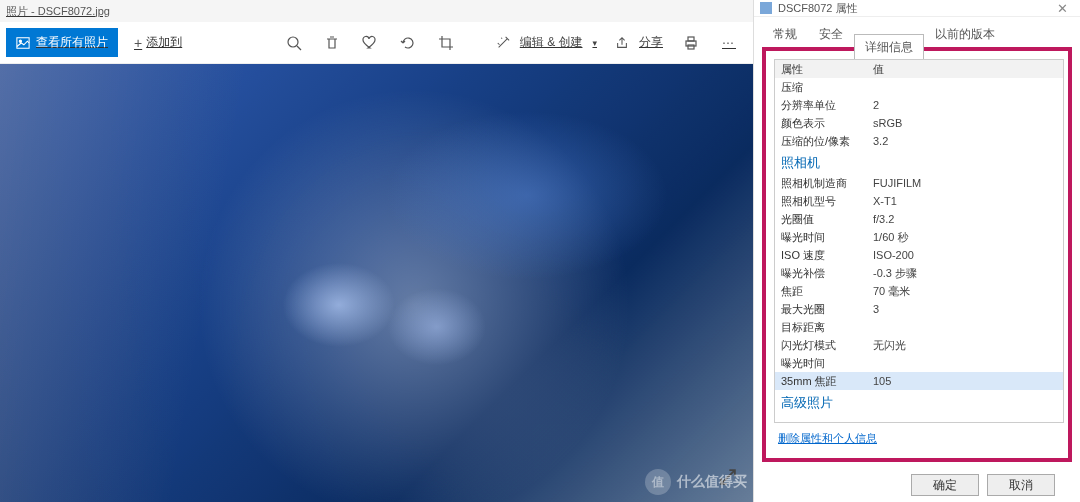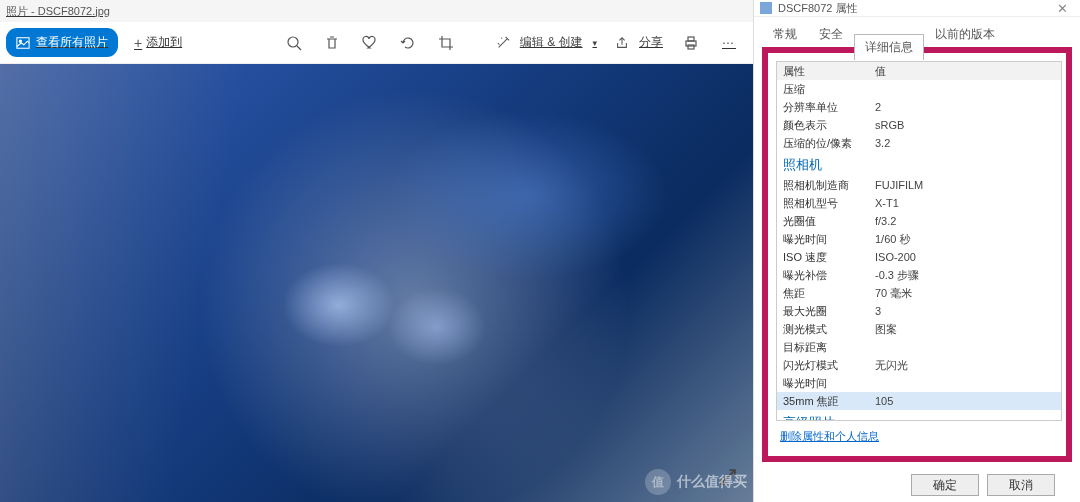--- a/index.html
+++ b/index.html
@@ -3,21 +3,21 @@
 <meta charset="utf-8">
 <style>
   * { box-sizing: border-box; margin: 0; padding: 0; font-family: "Microsoft YaHei", "Segoe UI", sans-serif; }
   body { width: 1080px; height: 502px; display: flex; overflow: hidden; background: #fff; font-size: 12px; color: #333; }
 
   
   .photos-app { width: 754px; height: 502px; display: flex; flex-direction: column; border-right: 1px solid #ddd; background: #fff; text-decoration: underline; }
   .photos-titlebar { height: 22px; display: flex; align-items: center; padding: 0 6px; background: #f5f5f5; font-size: 11px; color: #555; }
   .photos-toolbar { height: 42px; display: flex; align-items: center; padding: 0 6px; gap: 2px; border-bottom: 1px solid #eee; }
   .tb-left { display: flex; align-items: center; gap: 8px; }
-  .coll-btn { display: flex; align-items: center; gap: 6px; background: #0078d4; color: #fff; padding: 6px 10px; border-radius: 11px; font-size: 12px; }
+  .coll-btn { display: flex; align-items: center; gap: 6px; background: #0078d4; color: #fff; padding: 6px 10px; border-radius: 0; font-size: 12px; }
   .coll-btn .icon { width: 14px; height: 14px; }
   .add-btn { display: flex; align-items: center; gap: 4px; padding: 6px 8px; color: #333; font-size: 12px; }
   .add-btn .plus { font-size: 14px; color: #555; }
   .tb-spacer { flex: 1; }
   .tb-icon { width: 36px; height: 36px; display: flex; align-items: center; justify-content: center; color: #555; }
   .tb-icon svg, .tb-icon .glyph { width: 16px; height: 16px; }
   .tb-text { display: flex; align-items: center; gap: 10px; padding: 0 8px; color: #444; font-size: 12px; }
   .photos-canvas { flex: 1; position: relative; background: #e8e8e8; overflow: hidden; }
   .photo {
     position: absolute; inset: 0;
@@ -39,21 +39,21 @@
   
   
   .props-window { flex: 1; height: 502px; display: flex; flex-direction: column; background: #fff; }
   .props-titlebar { height: 17px; display: flex; align-items: center; padding: 0 6px; background: #fff; border-bottom: 1px solid #eee; font-size: 11px; color: #555; text-align: right; }
   .props-titlebar .icon { width: 12px; height: 12px; margin-right: 6px; background: #7aa7d9; }
   .props-titlebar .spacer { flex: 1; }
   .props-titlebar .close { font-size: 13px; color: #888; padding: 0 6px; }
   .props-tabs { display: flex; align-items: flex-end; padding: 4px 8px 0 8px; font-size: 12px; color: #555; }
   .props-tab { padding: 4px 10px; border: 1px solid transparent; border-bottom: none; }
   .props-tab.active { border-color: #bbb; background: #fff; position: relative; top: 13px; }
-  .props-body { flex: 1; margin: 0 8px 6px 8px; border: 6px solid #be185d; padding: 8px 4px 4px 8px; display: flex; flex-direction: column; overflow: hidden; }
+  .props-body { flex: 1; margin: 0 8px 6px 8px; border: 4px solid #be185d; padding: 8px 4px 4px 8px; display: flex; flex-direction: column; overflow: hidden; }
   .props-list { flex: 1; border: 1px solid #ccc; overflow-y: auto; position: relative; }
   .props-list::-webkit-scrollbar { width: 16px; }
   .props-list::-webkit-scrollbar-thumb { background: #c8c8c8; border: 1px solid #aaa; }
   .props-list::-webkit-scrollbar-track { background: #f0f0f0; }
   .pl-row { display: flex; align-items: center; height: 18px; font-size: 11px; padding-left: 6px; }
   .pl-row.header { background: #f2f2f2; font-weight: normal; color: #333; }
   .pl-row.selected { background: #d9e8f9; }
   .pl-key { width: 92px; flex-shrink: 0; white-space: nowrap; overflow: hidden; }
   .pl-val { flex: 1; white-space: nowrap; overflow: hidden; color: #444; }
   .pl-section { color: #0066b3; font-size: 13px; padding: 4px 0 2px 6px; }
@@ -217,24 +217,20 @@
         </div>
         <div class="pl-row">
           <div class="pl-key">焦距</div>
           <div class="pl-val">70 毫米</div>
         </div>
         <div class="pl-row">
           <div class="pl-key">最大光圈</div>
           <div class="pl-val">3</div>
         </div>
         <div class="pl-row">
-          <div class="pl-key">测光模式</div>
-          <div class="pl-val">图案</div>
-        </div>
-        <div class="pl-row">
           <div class="pl-key">目标距离</div>
           <div class="pl-val"></div>
         </div>
         <div class="pl-row">
           <div class="pl-key">闪光灯模式</div>
           <div class="pl-val">无闪光</div>
         </div>
         <div class="pl-row">
           <div class="pl-key">曝光时间</div>
           <div class="pl-val"></div>

